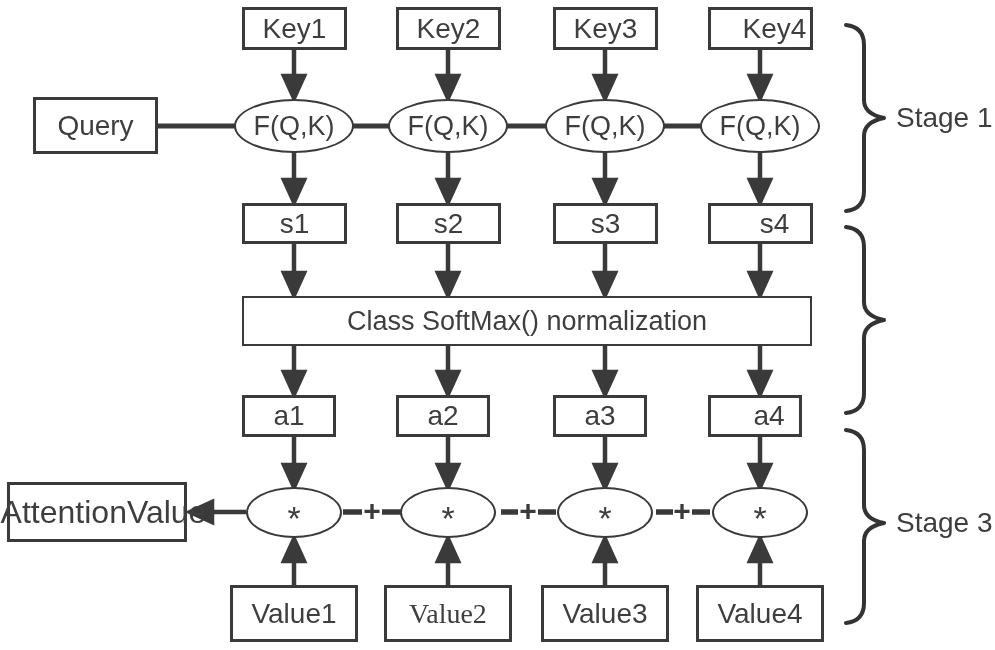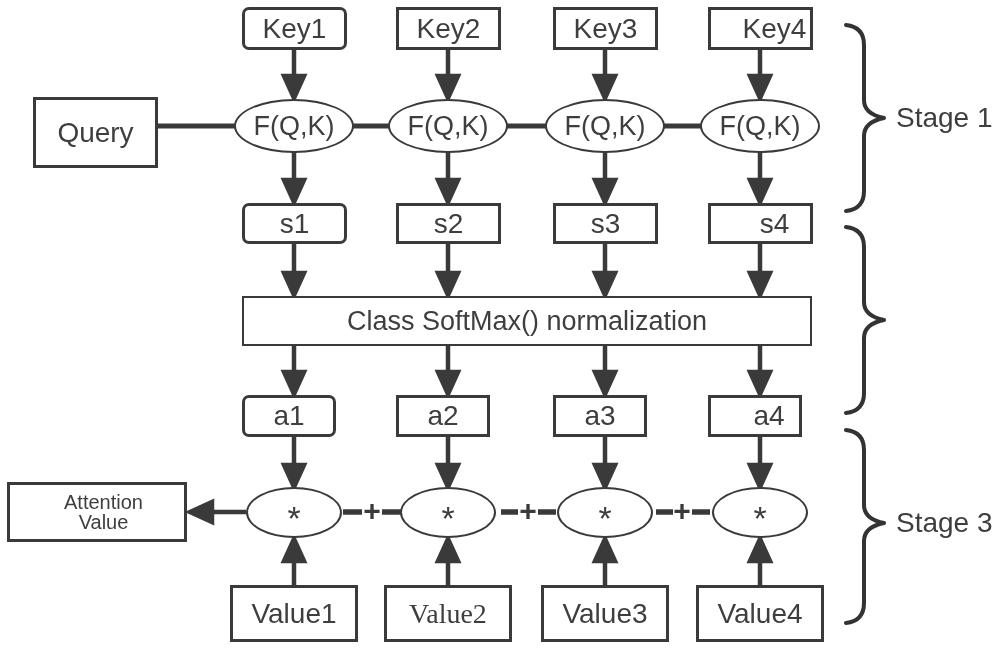--- a/index.html
+++ b/index.html
@@ -11,31 +11,31 @@
   .box{
     position:absolute;box-sizing:border-box;background:#ffffff;
     border:3px solid #3a3a3a;display:flex;align-items:center;justify-content:center;
     font-size:28px;line-height:1.05;color:#3e3e3e;text-align:center;
   }
   .ellipse{border-radius:50%;border-width:2.2px;}
   .fqk{font-size:27px;}
   .softmax{border-width:2px;font-size:27px;}
   .mult{font-size:34px;}
   .mult span{display:block;transform:translateY(6px);}
-  .attn{font-size:20px;flex-direction:column;line-height:1.02;padding-left:13px;}
+  .attn{font-size:32px;flex-direction:row;line-height:1.02;padding-left:13px;}
   .plus{
     position:absolute;font-size:30px;font-weight:700;color:#3a3a3a;
     transform:translate(-50%,-54%);
   }
   .stage-label{
     position:absolute;font-size:28px;color:#3e3e3e;transform:translateY(-50%);
     white-space:nowrap;
   }
   
-  .c1{left:242px;border-radius:7px;} .c2{left:396px;} .c3{left:553px;} .c4{left:708px;padding-left:28px;}
+  .c1{left:242px;} .c2{left:396px;} .c3{left:553px;} .c4{left:708px;padding-left:28px;}
   .keybox{top:7px;width:105px;height:43px;}
   .sbox{top:203px;width:105px;height:41px;}
   .abox{top:395px;width:94px;height:42px;}
   .fell{top:99px;width:120px;height:54px;}
   .fc1{left:234px;} .fc2{left:388px;} .fc3{left:545px;} .fc4{left:700px;}
   .mell{top:487px;width:96px;height:51px;}
   .mc1{left:246px;} .mc2{left:400px;} .mc3{left:557px;} .mc4{left:712px;}
   .vbox{top:585px;width:128px;height:57px;}
   .vc1{left:230px;} .vc2{left:384px;font-family:Liberation Serif, serif;} .vc3{left:541px;} .vc4{left:696px;}
 </style>
@@ -179,21 +179,21 @@
       <path d="M846,227 Q864,229 864,247 L864,302 Q864,316 884,320 Q864,324 864,338 L864,393 Q864,411 846,413"></path>
       <path d="M846,430 Q864,432 864,450 L864,505 Q864,519 884,523 Q864,527 864,541 L864,603 Q864,621 846,623"></path>
     </g>
   </svg>
 
   <div class="box keybox c1">Key1</div>
   <div class="box keybox c2">Key2</div>
   <div class="box keybox c3">Key3</div>
   <div class="box keybox c4">Key4</div>
 
-  <div class="box" style="left:33px;top:97px;width:125px;height:71px;">Query</div>
+  <div class="box" style="left:33px;top:97px;width:125px;height:57px;">Query</div>
 
   <div class="box ellipse fell fqk fc1">F(Q,K)</div>
   <div class="box ellipse fell fqk fc2">F(Q,K)</div>
   <div class="box ellipse fell fqk fc3">F(Q,K)</div>
   <div class="box ellipse fell fqk fc4">F(Q,K)</div>
 
   <div class="box sbox c1">s1</div>
   <div class="box sbox c2">s2</div>
   <div class="box sbox c3">s3</div>
   <div class="box sbox c4">s4</div>

